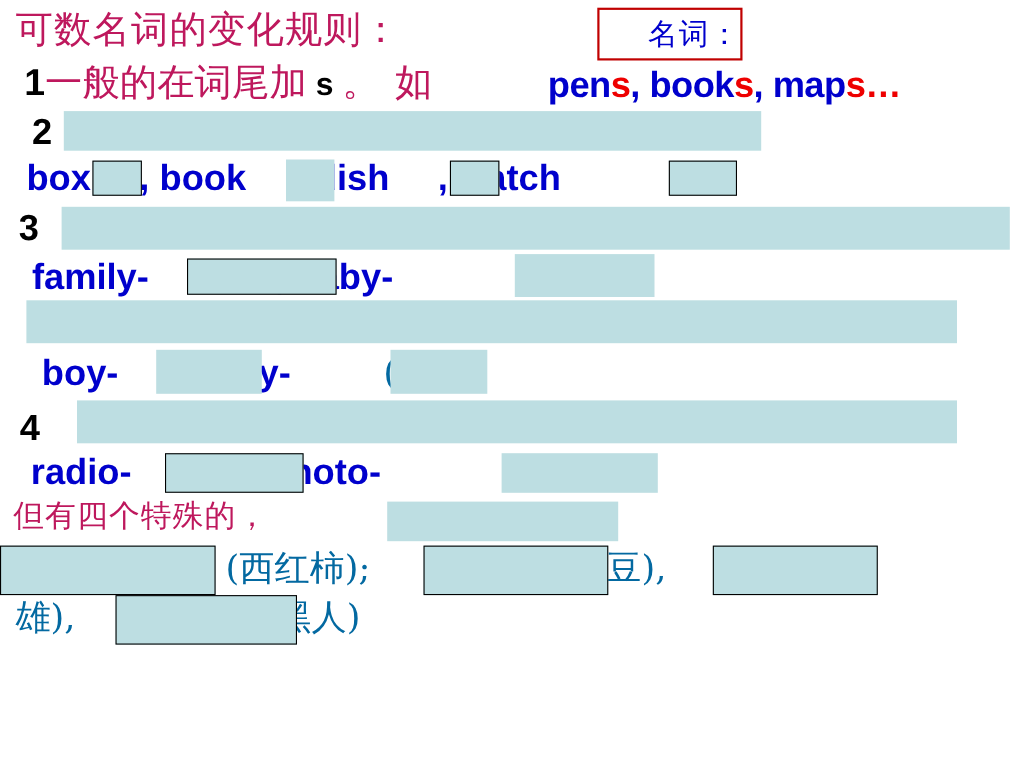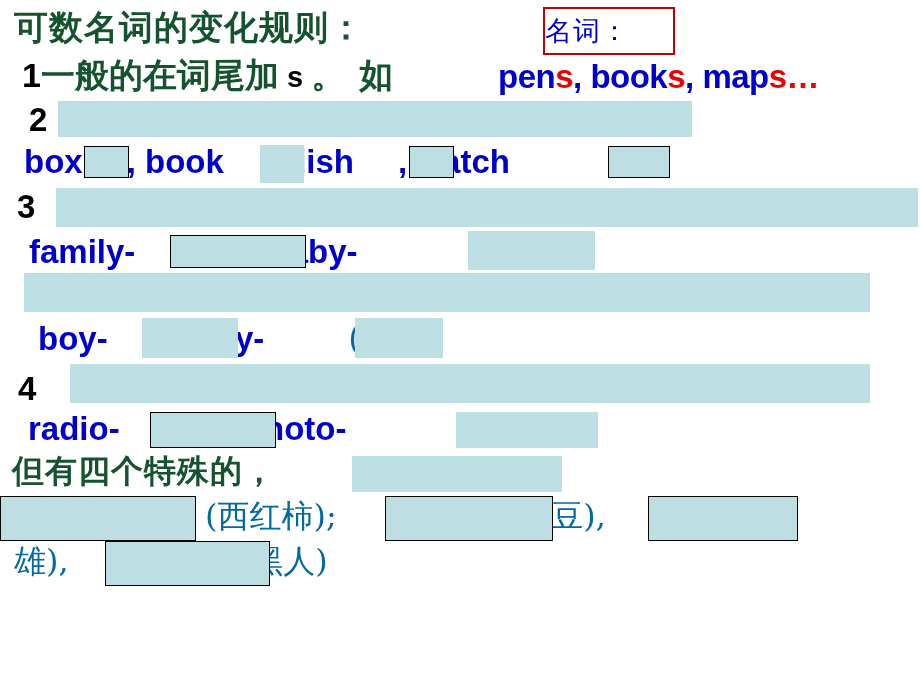--- a/index.html
+++ b/index.html
@@ -21,22 +21,22 @@
     background: #ffffff;
   }
   
   .line {
     position: absolute;
     white-space: nowrap;
     line-height: 1;
   }
   .cn {
     font-family: "DejaVu Serif", "Liberation Serif", serif;
-    color: #14532d;
-    font-weight: 700;
+    color: #be185d;
+    font-weight: 400;
   }
   .en {
     font-family: "Liberation Sans", sans-serif;
     font-weight: bold;
     color: #0000CC;
     text-align: right;
   }
   .red { color: #EE0000; }
   .blue { color: #0000CC; }
   .bold-num {
@@ -55,21 +55,21 @@
     position: absolute;
     left: 543px;
     top: 7px;
     width: 132px;
     height: 48px;
     border: 2px solid #C00000;
     background: #ffffff;
     box-sizing: border-box;
     display: flex;
     align-items: center;
-    justify-content: flex-start;
+    justify-content: flex-end;
   }
   .title-box span {
     font-family: "DejaVu Serif", "Liberation Serif", serif;
     font-size: 27px;
     color: #0000CC;
     letter-spacing: 1px;
   }
 
   
   .mask {
@@ -140,21 +140,21 @@
     <span>4</span>
   </div>
   <div class="mask" style="left:70px; top:364px; width:800px; height:39px;"></div>
 
   <div class="line en" style="left:28px; top:412px; font-size:33px;">
     <span>radio-</span><span style="display:inline-block; width:104px;"></span><span>;  </span><span>photo-</span><span style="display:inline-block; width:100px;"></span>
   </div>
   <div class="mask bordered" style="left:150px; top:412px; width:126px; height:36px;"></div>
   <div class="mask" style="left:456px; top:412px; width:142px; height:36px;"></div>
 
-  <div class="line cn" style="left:12px; top:455px; font-size:32px; letter-spacing:1px;">
+  <div class="line cn" style="left:12px; top:455px; font-size:28px; letter-spacing:1px;">
     <span>但有四个特殊的，</span>
   </div>
   <div class="mask" style="left:352px; top:456px; width:210px; height:36px;"></div>
 
   <div class="line" style="left:0px; top:500px; font-size:32px;">
     <span style="display:inline-block; width:205px;"></span><span class="cn-blue">(西红柿);</span><span style="display:inline-block; width:14px;"></span><span style="display:inline-block; width:156px;"></span><span class="cn-blue">(土豆),</span><span style="display:inline-block; width:136px;"></span><span class="cn-blue">(英</span>
   </div>
   <div class="mask bordered" style="left:0px; top:496px; width:196px; height:45px;"></div>
   <div class="mask bordered" style="left:385px; top:496px; width:168px; height:45px;"></div>
   <div class="mask bordered" style="left:648px; top:496px; width:150px; height:45px;"></div>

